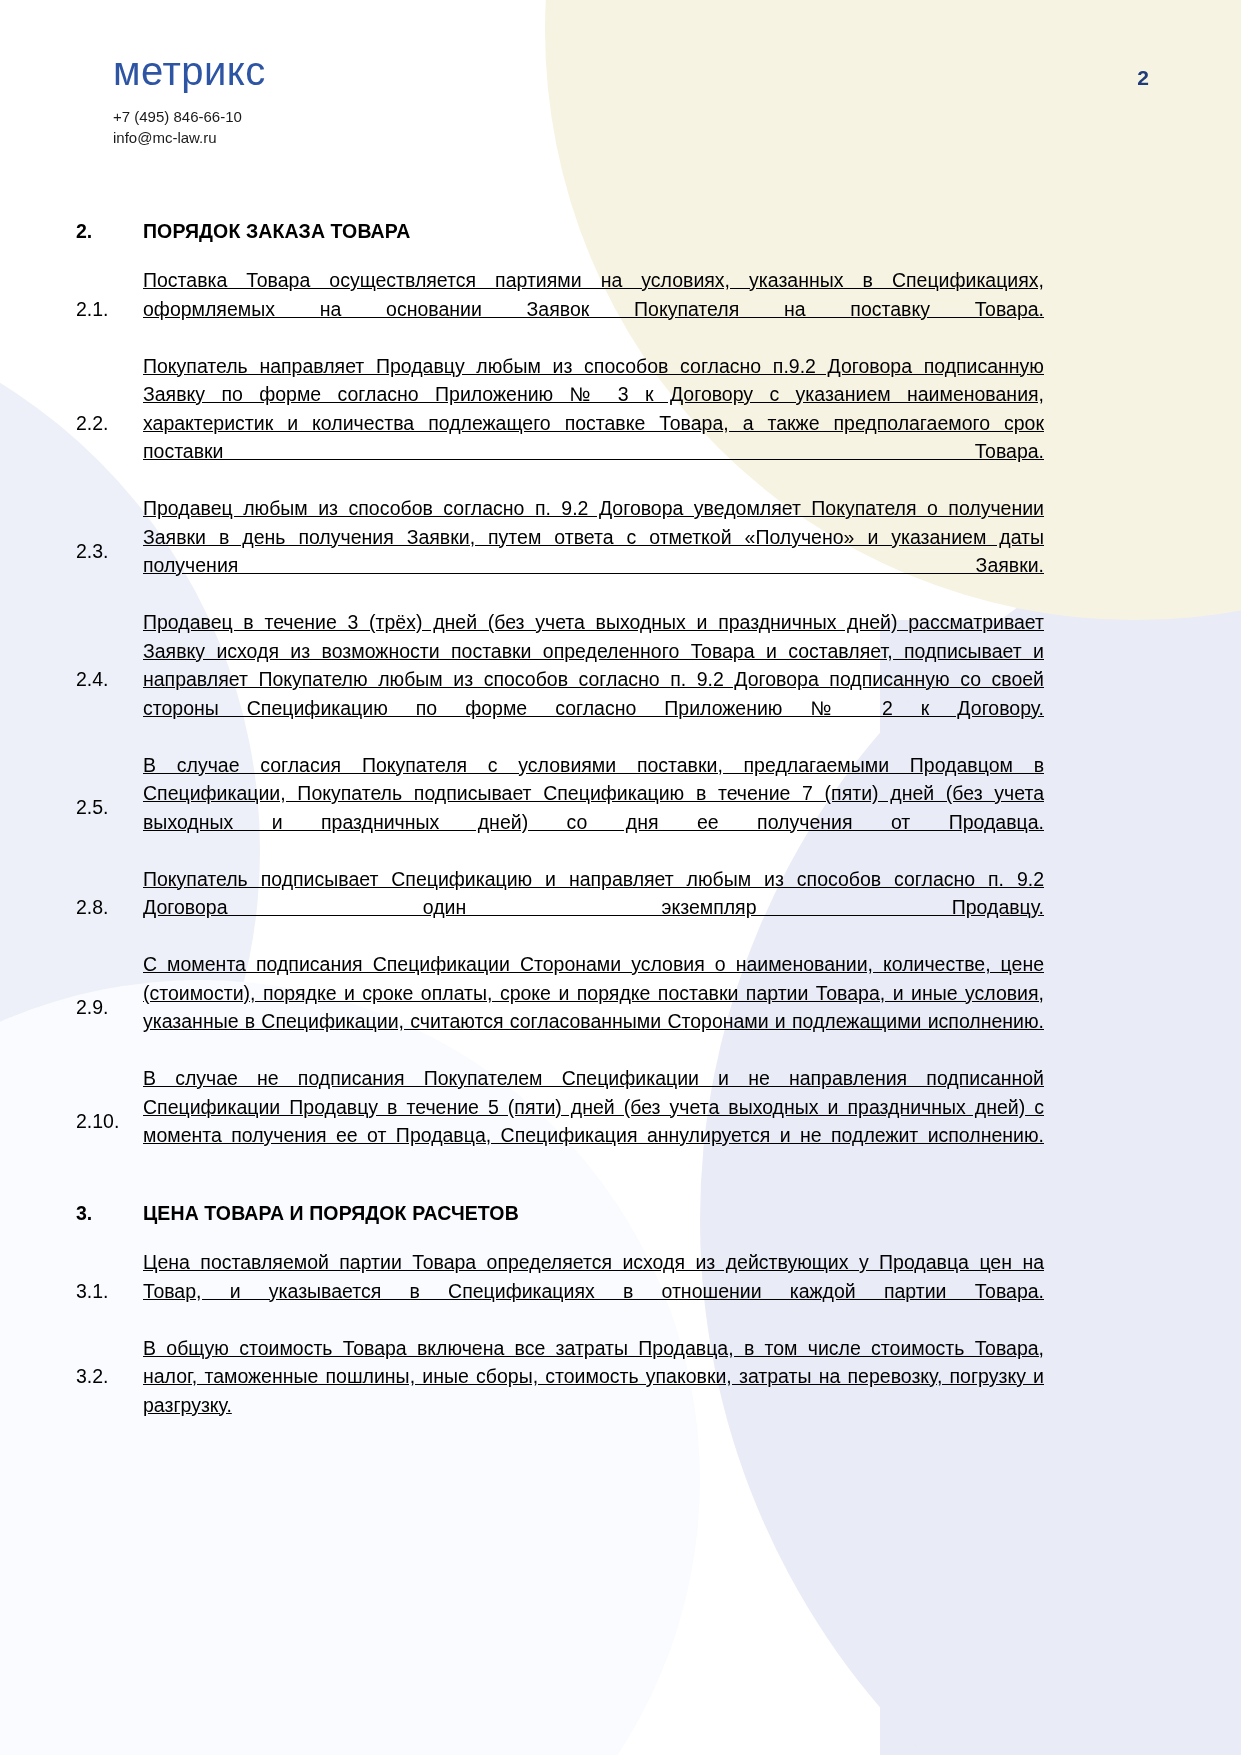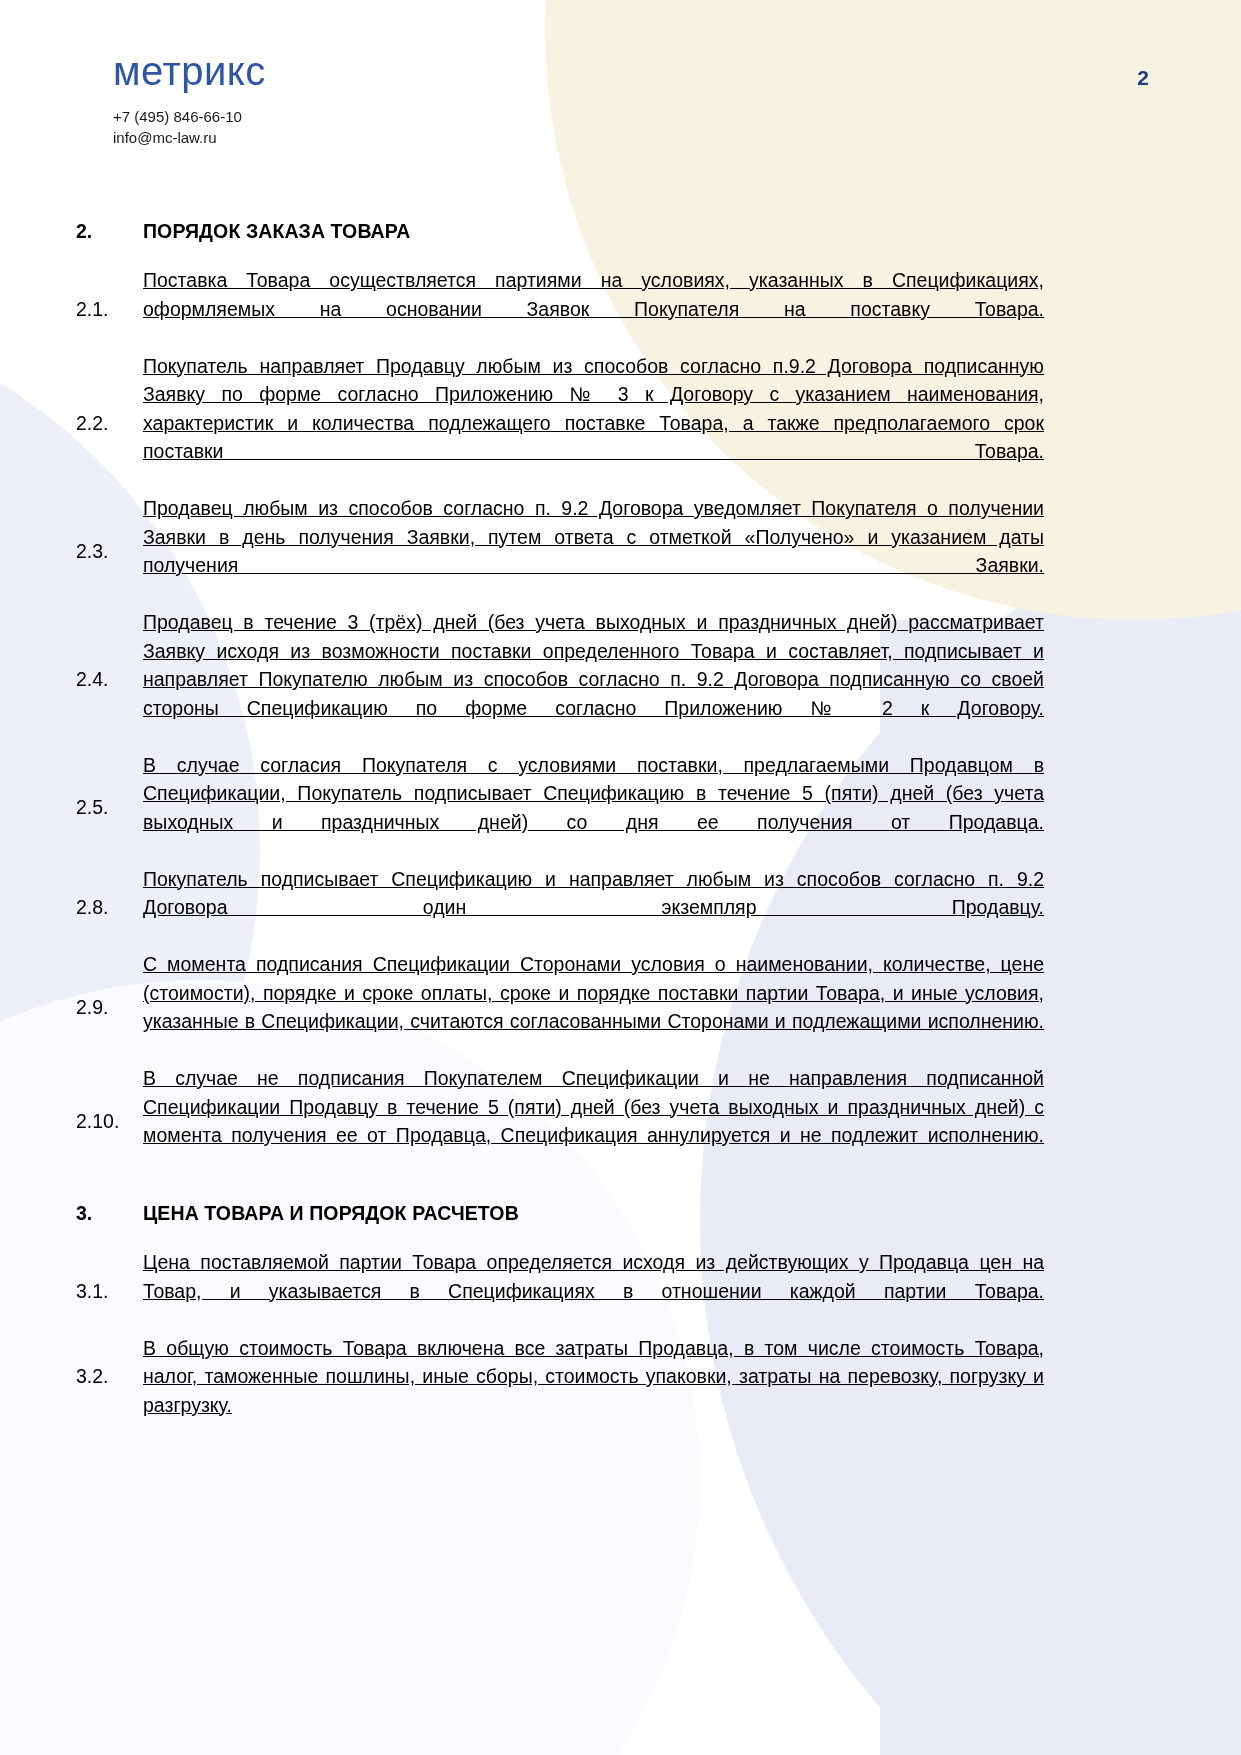--- a/index.html
+++ b/index.html
@@ -220,21 +220,21 @@
     <div class="clause">
       <span class="cl-num">2.3.</span>
       <span class="cl-text">Продавец любым из способов согласно п. 9.2 Договора уведомляет Покупателя о получении Заявки в день получения Заявки, путем ответа с отметкой «Получено» и указанием даты получения Заявки.</span>
     </div>
     <div class="clause">
       <span class="cl-num">2.4.</span>
       <span class="cl-text">Продавец в течение 3 (трёх) дней (без учета выходных и праздничных дней) рассматривает Заявку исходя из возможности поставки определенного Товара и составляет, подписывает и направляет Покупателю любым из способов согласно п. 9.2 Договора подписанную со своей стороны Спецификацию по форме согласно Приложению № 2 к Договору.</span>
     </div>
     <div class="clause">
       <span class="cl-num">2.5.</span>
-      <span class="cl-text">В случае согласия Покупателя с условиями поставки, предлагаемыми Продавцом в Спецификации, Покупатель подписывает Спецификацию в течение 5 (пяти) дней (без учета выходных и праздничных дней) со дня ее получения от Продавца.</span>
+      <span class="cl-text">В случае согласия Покупателя с условиями поставки, предлагаемыми Продавцом в Спецификации, Покупатель подписывает Спецификацию в течение 7 (пяти) дней (без учета выходных и праздничных дней) со дня ее получения от Продавца.</span>
     </div>
     <div class="clause">
       <span class="cl-num">2.8.</span>
       <span class="cl-text">Покупатель подписывает Спецификацию и направляет любым из способов согласно п. 9.2 Договора один экземпляр Продавцу.</span>
     </div>
     <div class="clause">
       <span class="cl-num">2.9.</span>
       <span class="cl-text">С момента подписания Спецификации Сторонами условия о наименовании, количестве, цене (стоимости), порядке и сроке оплаты, сроке и порядке поставки партии Товара, и иные условия, указанные в Спецификации, считаются согласованными Сторонами и подлежащими исполнению.</span>
     </div>
     <div class="clause">

